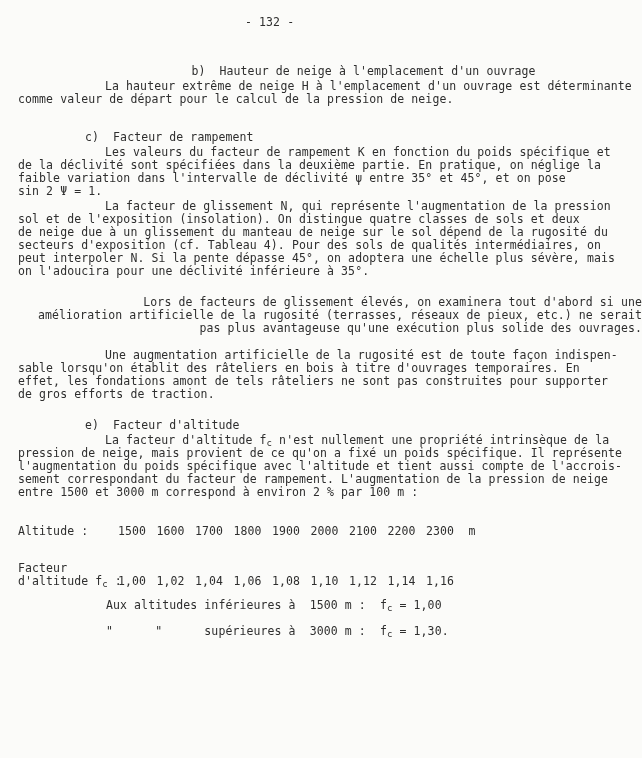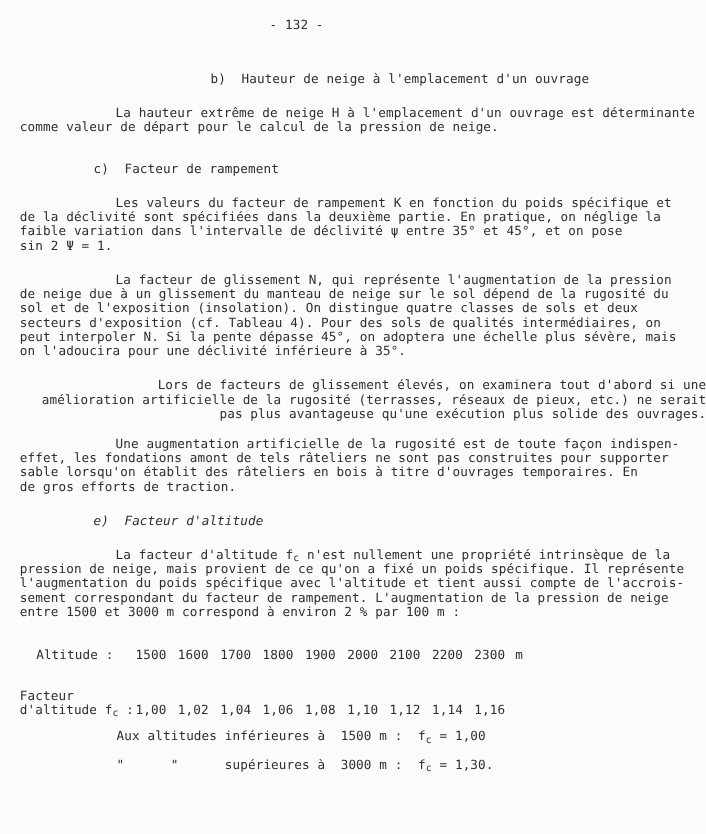--- a/index.html
+++ b/index.html
@@ -19,35 +19,35 @@
     white-space: pre;
     font-size: 11.5px;
     line-height: 13px;
     letter-spacing: 0.1px;
   }
   .header { margin-top: 16px; margin-left: 227px; }
   .ind { padding-left: 87px; }
   .hdind { padding-left: 67px; }
   .mt-b-hd { margin-top: 36px; text-align: center; }
   .mt-sec-hd { margin-top: 25px; }
-  .mt-para { margin-top: 18px; }
+  .mt-para { margin-top: 2px; }
   .mt-para2 { margin-top: 18px; text-align: right; }
   .mt-para3 { margin-top: 14px; }
-  .mt-e-hd { margin-top: 18px; font-style: italic; }
+  .mt-e-hd { margin-top: 18px; }
   .mt-altrow { margin-top: 26px; }
   .mt-facteur { margin-top: 24px; }
   .mt-note1 { margin-top: 11px; }
   .mt-note2 { margin-top: 13px; }
   .note { padding-left: 88px; }
   sub {
     font-size: 9px;
     vertical-align: -2px;
     line-height: 0;
   }
-  .trow { display: flex; text-align: center; }
+  .trow { display: flex; }
   .tlabel { width: 100px; white-space: pre; }
   .tcell { width: 38.5px; white-space: pre; }
   .tunit { margin-left: 4px; }
 </style>
 </head>
 <body>
 
 <div class="page">
 
   <div class="ln header">- 132 -</div>
@@ -66,35 +66,35 @@
       <div class="ln ind">Les valeurs du facteur de rampement K en fonction du poids spécifique et</div>
       <div class="ln">de la déclivité sont spécifiées dans la deuxième partie. En pratique, on néglige la</div>
       <div class="ln">faible variation dans l'intervalle de déclivité ψ entre 35° et 45°, et on pose</div>
       <div class="ln">sin 2 Ψ = 1.</div>
     </div>
   </div>
 
   <div>
     <div class="mt-para">
       <div class="ln ind">La facteur de glissement N, qui représente l'augmentation de la pression</div>
+      <div class="ln">sol et de l'exposition (insolation). On distingue quatre classes de sols et deux</div>
       <div class="ln">de neige due à un glissement du manteau de neige sur le sol dépend de la rugosité du</div>
-      <div class="ln">sol et de l'exposition (insolation). On distingue quatre classes de sols et deux</div>
       <div class="ln">secteurs d'exposition (cf. Tableau 4). Pour des sols de qualités intermédiaires, on</div>
       <div class="ln">peut interpoler N. Si la pente dépasse 45°, on adoptera une échelle plus sévère, mais</div>
       <div class="ln">on l'adoucira pour une déclivité inférieure à 35°.</div>
     </div>
     <div class="mt-para2">
       <div class="ln ind">Lors de facteurs de glissement élevés, on examinera tout d'abord si une</div>
       <div class="ln">amélioration artificielle de la rugosité (terrasses, réseaux de pieux, etc.) ne serait</div>
       <div class="ln">pas plus avantageuse qu'une exécution plus solide des ouvrages.</div>
     </div>
     <div class="mt-para3">
       <div class="ln ind">Une augmentation artificielle de la rugosité est de toute façon indispen-</div>
+      <div class="ln">sable lorsqu'on établit des râteliers en bois à titre d'ouvrages temporaires. En</div>
       <div class="ln">effet, les fondations amont de tels râteliers ne sont pas construites pour supporter</div>
-      <div class="ln">sable lorsqu'on établit des râteliers en bois à titre d'ouvrages temporaires. En</div>
       <div class="ln">de gros efforts de traction.</div>
     </div>
   </div>
 
   <div>
     <div class="ln hdind mt-e-hd">e)  Facteur d'altitude</div>
     <div class="mt-para">
       <div class="ln ind"><span>La facteur d'altitude f</span><sub>c</sub><span> n'est nullement une propriété intrinsèque de la</span></div>
       <div class="ln">pression de neige, mais provient de ce qu'on a fixé un poids spécifique. Il représente</div>
       <div class="ln">l'augmentation du poids spécifique avec l'altitude et tient aussi compte de l'accrois-</div>

